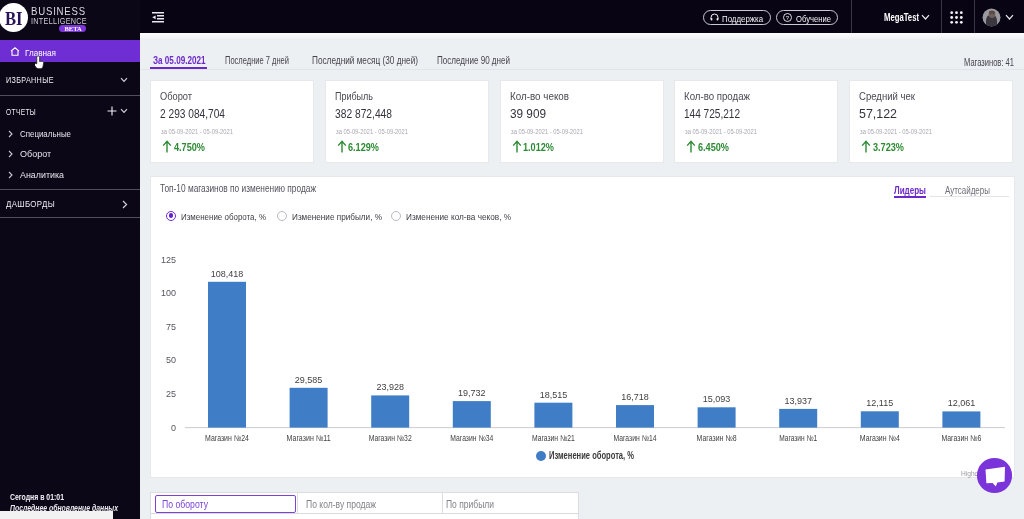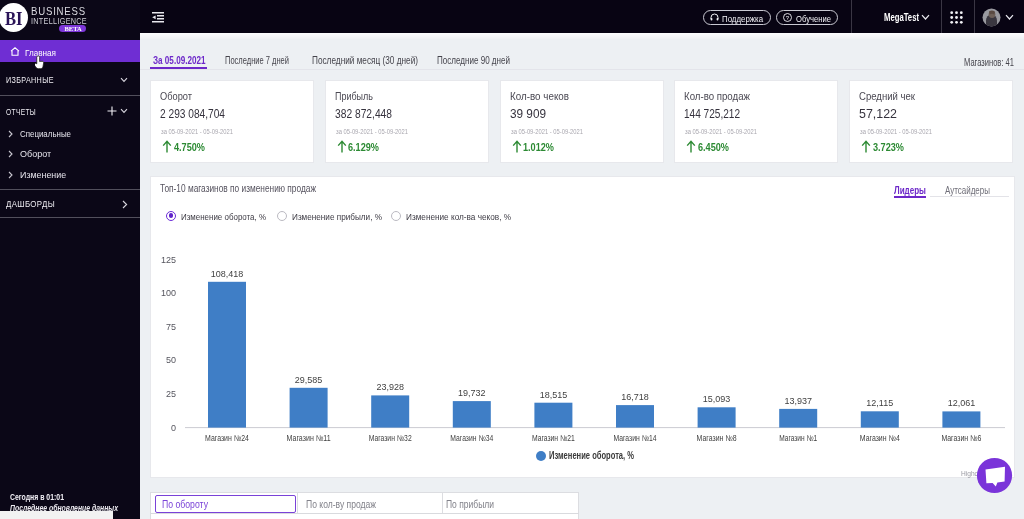--- a/index.html
+++ b/index.html
@@ -49,21 +49,21 @@
     <path d="M1 1 L4 4 L1 7" fill="none" stroke="#c9c7d0" stroke-width="1.1"></path>
   </svg>
 <div class="abs fit" style="left: 20px; top: 129px; color: rgb(230, 228, 236); font-size: 9px; transform-origin: left center; transform: scaleX(0.88);">Специальные</div>
 <svg class="abs" style="left:8px;top:150px;" width="5" height="8" viewBox="0 0 5 8">
     <path d="M1 1 L4 4 L1 7" fill="none" stroke="#c9c7d0" stroke-width="1.1"></path>
   </svg>
 <div class="abs fit" style="left:20px;top:149px;color:#e6e4ec;font-size:9px;">Оборот</div>
 <svg class="abs" style="left:8px;top:171px;" width="5" height="8" viewBox="0 0 5 8">
     <path d="M1 1 L4 4 L1 7" fill="none" stroke="#c9c7d0" stroke-width="1.1"></path>
   </svg>
-<div class="abs fit" style="left: 20px; top: 170px; color: rgb(230, 228, 236); font-size: 9px; transform-origin: left center; transform: scaleX(0.9874);">Изменение</div>
+<div class="abs fit" style="left: 20px; top: 170px; color: rgb(230, 228, 236); font-size: 9px; transform-origin: left center; transform: scaleX(0.9874);">Аналитика</div>
 
 <div class="abs" style="left:0;top:188.5px;width:140px;height:1px;background:#524f5c;"></div>
 <div class="abs fit" style="left: 6px; top: 199px; color: rgb(239, 237, 243); font-size: 8.5px; letter-spacing: 0.4px; transform-origin: left center; transform: scaleX(0.9262);">ДАШБОРДЫ</div>
 <svg class="abs" style="left:122px;top:200px;" width="6" height="9" viewBox="0 0 6 9">
     <path d="M1 1 L4.6 4.5 L1 8" fill="none" stroke="#d8d6de" stroke-width="1.1"></path>
   </svg>
 <div class="abs" style="left:0;top:216.5px;width:140px;height:1px;background:#524f5c;"></div>
 
 <div class="abs fit" style="left: 10px; top: 492px; color: rgb(242, 240, 246); font-size: 9px; font-weight: bold; transform-origin: left center; transform: scaleX(0.7663);">Сегодня в 01:01</div>
 <div class="abs fit" style="left: 10px; top: 503px; color: rgb(236, 234, 240); font-size: 8.5px; font-weight: bold; font-style: italic; transform-origin: left center; transform: scaleX(0.8077);">Последнее обновление данных</div>

